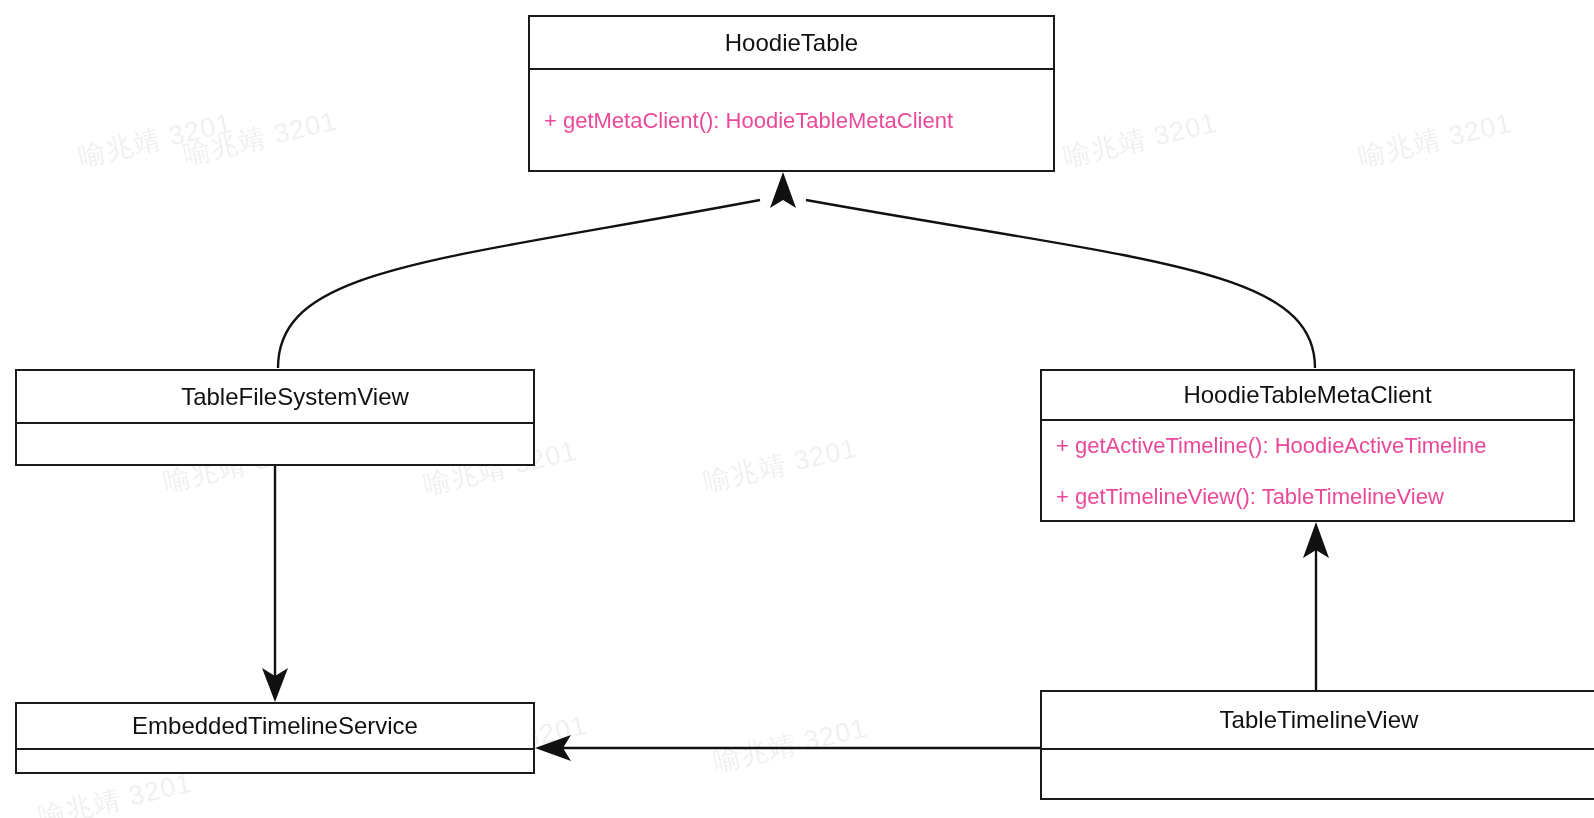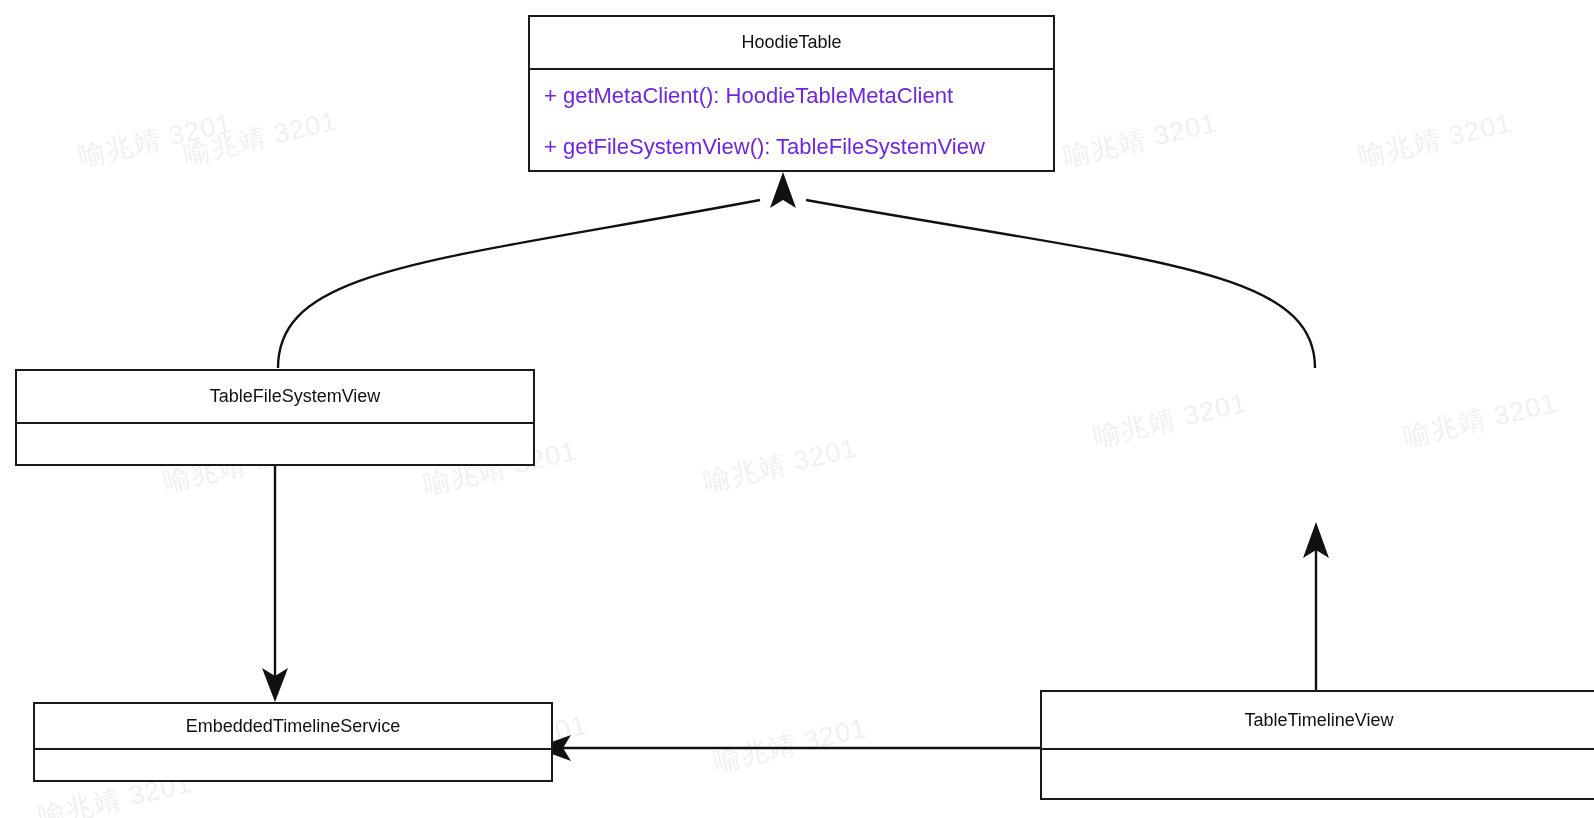--- a/index.html
+++ b/index.html
@@ -43,37 +43,37 @@
     border: 2px solid #1a1a1a;
     background: #ffffff;
     z-index: 3;
   }
   .uml-title {
     box-sizing: border-box;
     display: flex;
     align-items: center;
     justify-content: center;
     border-bottom: 2px solid #1a1a1a;
-    font-size: 18px;
+    font-size: 24px;
     color: #111111;
     white-space: nowrap;
   }
   .uml-members {
     box-sizing: border-box;
     display: flex;
     flex-direction: column;
     justify-content: center;
   }
   .uml-member {
     box-sizing: border-box;
     display: flex;
     align-items: center;
     padding-left: 14px;
     font-size: 22px;
-    color: #6d28d9;
+    color: #ec4899;
     white-space: nowrap;
     flex: 1 1 0;
   }
   .uml-members.empty {
     display: block;
   }
 
   
   #edges {
     position: absolute;
@@ -131,31 +131,37 @@
     <polygon points="1316,522 1303,558 1316,550 1329,558"></polygon>
 
     <line x1="1040" y1="748" x2="556" y2="748"></line>
     <polygon points="535,748 571,735 563,748 571,761"></polygon>
   </svg>
 
   <div class="uml-box" style="left:528px; top:15px; width:527px; height:157px;">
     <div class="uml-title" style="height:53px;">HoodieTable</div>
     <div class="uml-members" style="height:102px;">
       <div class="uml-member">+ getMetaClient(): HoodieTableMetaClient</div>
-      <div class="uml-member">+ getFileSystemView(): TableFileSystemView</div>
     </div>
   </div>
 
   <div class="uml-box" style="left:15px; top:369px; width:520px; height:97px;">
     <div class="uml-title" style="height:53px;padding-left:40px;">TableFileSystemView</div>
     <div class="uml-members empty" style="height:42px;"></div>
   </div>
 
+  <div class="uml-box" style="left:1040px; top:369px; width:535px; height:153px;">
+    <div class="uml-title" style="height:50px;">HoodieTableMetaClient</div>
+    <div class="uml-members" style="height:101px;">
+      <div class="uml-member">+ getActiveTimeline(): HoodieActiveTimeline</div>
+      <div class="uml-member">+ getTimelineView(): TableTimelineView</div>
+    </div>
+  </div>
 
-  <div class="uml-box" style="left:33px; top:702px; width:520px; height:80px;">
+  <div class="uml-box" style="left:15px; top:702px; width:520px; height:72px;">
     <div class="uml-title" style="height:46px;">EmbeddedTimelineService</div>
     <div class="uml-members empty" style="height:30px;"></div>
   </div>
 
   <div class="uml-box" style="left:1040px; top:690px; width:558px; height:110px;">
     <div class="uml-title" style="height:58px;">TableTimelineView</div>
     <div class="uml-members empty" style="height:48px;"></div>
   </div>
 
 </div>

